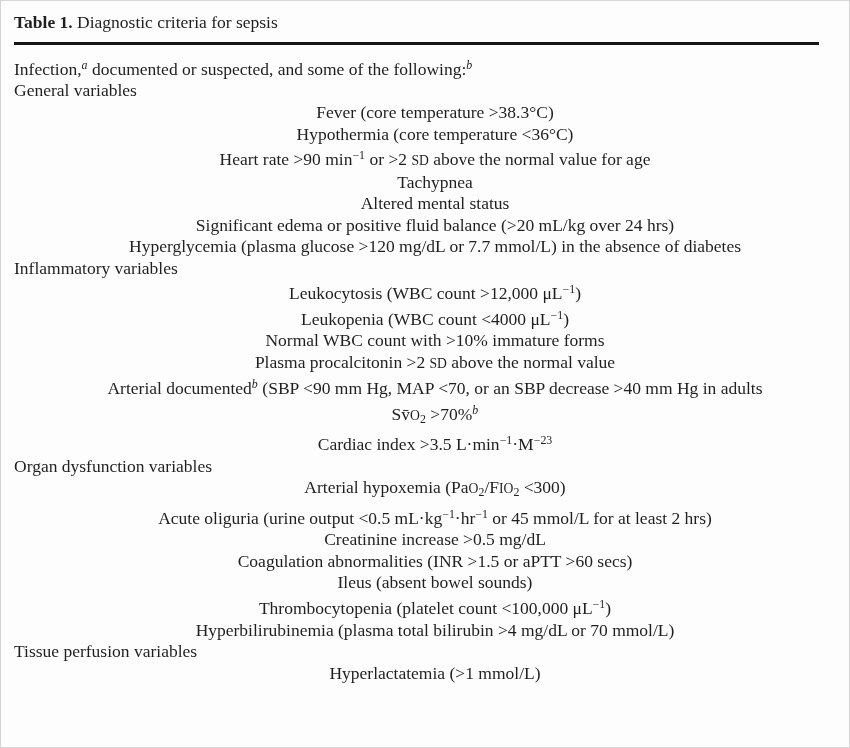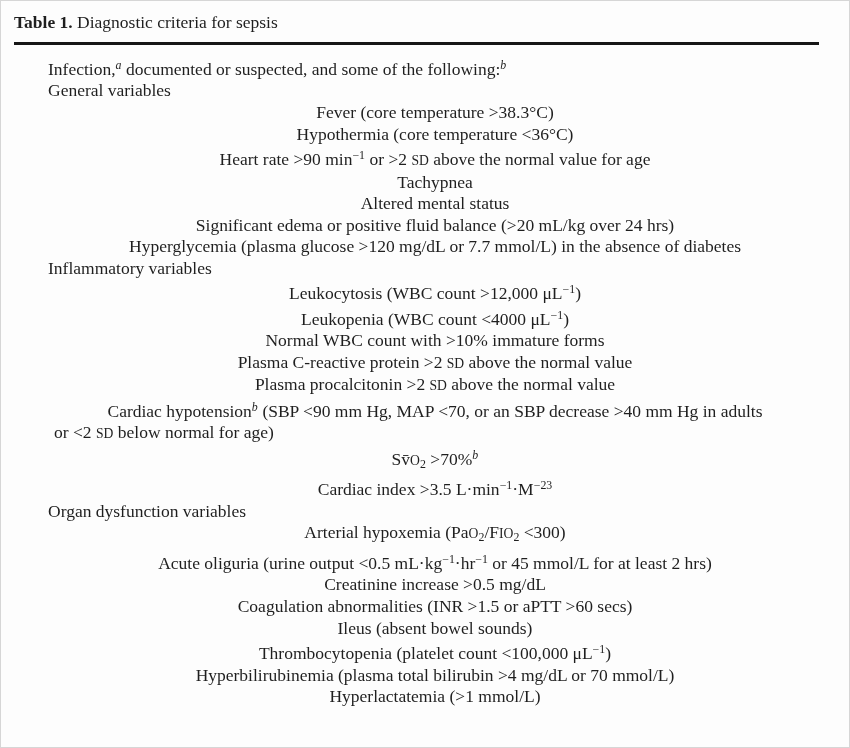--- a/index.html
+++ b/index.html
@@ -26,21 +26,21 @@
     width: 805px;
     background: #161616;
   }
   .rule-top { height: 3px; margin-top: 8px; }
   .tbody {
     margin: 10px 13px 0 13px;
     font-size: 17.5px;
     line-height: 21.55px;
   }
   .line { white-space: nowrap; }
-  .ind-0 { padding-left: 0; margin-left: 34px; }
+  .ind-0 { padding-left: 0; }
   .ind-1 { padding-left: 20px; text-align: center; }
   .ind-2 { padding-left: 40px; }
   .seg-fn {
     font-style: italic;
     font-size: 0.68em;
     vertical-align: 0.5em;
     letter-spacing: 0.02em;
   }
   .seg-sup {
     font-size: 0.68em;
@@ -69,30 +69,29 @@
       <div class="line ind-1"><span class="seg-t">Hypothermia (core temperature &lt;36°C)</span></div>
       <div class="line ind-1"><span class="seg-t">Heart rate &gt;90 min</span><span class="seg-sup">−1</span><span class="seg-t"> or &gt;2 </span><span class="seg-sc">SD</span><span class="seg-t"> above the normal value for age</span></div>
       <div class="line ind-1"><span class="seg-t">Tachypnea</span></div>
       <div class="line ind-1"><span class="seg-t">Altered mental status</span></div>
       <div class="line ind-1"><span class="seg-t">Significant edema or positive fluid balance (&gt;20 mL/kg over 24 hrs)</span></div>
       <div class="line ind-1"><span class="seg-t">Hyperglycemia (plasma glucose &gt;120 mg/dL or 7.7 mmol/L) in the absence of diabetes</span></div>
       <div class="line ind-0"><span class="seg-t">Inflammatory variables</span></div>
       <div class="line ind-1"><span class="seg-t">Leukocytosis (WBC count &gt;12,000 μL</span><span class="seg-sup">−1</span><span class="seg-t">)</span></div>
       <div class="line ind-1"><span class="seg-t">Leukopenia (WBC count &lt;4000 μL</span><span class="seg-sup">−1</span><span class="seg-t">)</span></div>
       <div class="line ind-1"><span class="seg-t">Normal WBC count with &gt;10% immature forms</span></div>
-      <div class="line ind-1"><span class="seg-t">Plasma C-reactive protein &gt;2 </span><span class="seg-sc">SD</span><span class="seg-t"> above the normal value</span></div>
       <div class="line ind-1"><span class="seg-t">Plasma procalcitonin &gt;2 </span><span class="seg-sc">SD</span><span class="seg-t"> above the normal value</span></div>
-      <div class="line ind-1"><span class="seg-t">Cardiac hypotension</span><span class="seg-fn">b</span><span class="seg-t"> (SBP &lt;90 mm Hg, MAP &lt;70, or an SBP decrease &gt;40 mm Hg in adults</span></div>
-      <div class="line ind-2"><span class="seg-t">or &lt;2 </span><span class="seg-sc">SD</span><span class="seg-t"> below normal for age)</span></div>
+      <div class="line ind-1"><span class="seg-t">Arterial documented</span><span class="seg-fn">b</span><span class="seg-t"> (SBP &lt;90 mm Hg, MAP &lt;70, or an SBP decrease &gt;40 mm Hg in adults</span></div>
       <div class="line ind-1"><span class="seg-t">Sv̄</span><span class="seg-sc">O</span><span class="seg-sub">2</span><span class="seg-t"> &gt;70%</span><span class="seg-fn">b</span></div>
       <div class="line ind-1"><span class="seg-t">Cardiac index &gt;3.5 L·min</span><span class="seg-sup">−1</span><span class="seg-t">·M</span><span class="seg-sup">−23</span></div>
       <div class="line ind-0"><span class="seg-t">Organ dysfunction variables</span></div>
       <div class="line ind-1"><span class="seg-t">Arterial hypoxemia (Pa</span><span class="seg-sc">O</span><span class="seg-sub">2</span><span class="seg-t">/F</span><span class="seg-sc">IO</span><span class="seg-sub">2</span><span class="seg-t"> &lt;300)</span></div>
       <div class="line ind-1"><span class="seg-t">Acute oliguria (urine output &lt;0.5 mL·kg</span><span class="seg-sup">−1</span><span class="seg-t">·hr</span><span class="seg-sup">−1</span><span class="seg-t"> or 45 mmol/L for at least 2 hrs)</span></div>
       <div class="line ind-1"><span class="seg-t">Creatinine increase &gt;0.5 mg/dL</span></div>
       <div class="line ind-1"><span class="seg-t">Coagulation abnormalities (INR &gt;1.5 or aPTT &gt;60 secs)</span></div>
       <div class="line ind-1"><span class="seg-t">Ileus (absent bowel sounds)</span></div>
       <div class="line ind-1"><span class="seg-t">Thrombocytopenia (platelet count &lt;100,000 μL</span><span class="seg-sup">−1</span><span class="seg-t">)</span></div>
       <div class="line ind-1"><span class="seg-t">Hyperbilirubinemia (plasma total bilirubin &gt;4 mg/dL or 70 mmol/L)</span></div>
+      <div class="line ind-0"><span class="seg-t">Tissue perfusion variables</span></div>
       <div class="line ind-1"><span class="seg-t">Hyperlactatemia (&gt;1 mmol/L)</span></div>
     </div>
 
 </div>
 
 </body></html>

